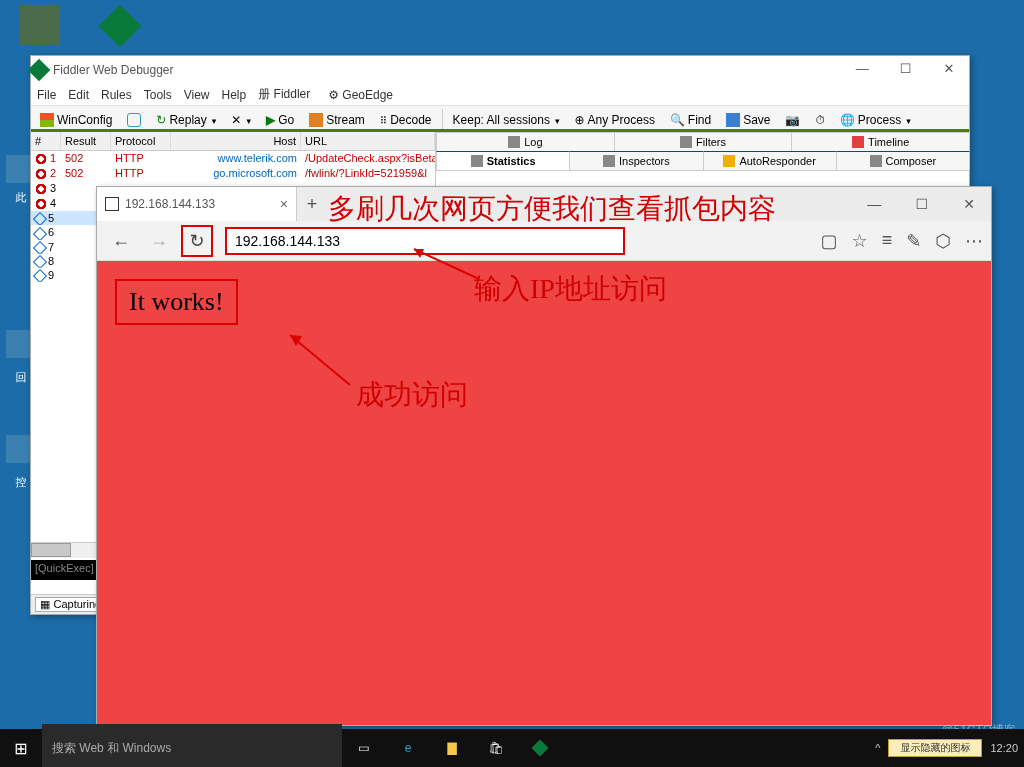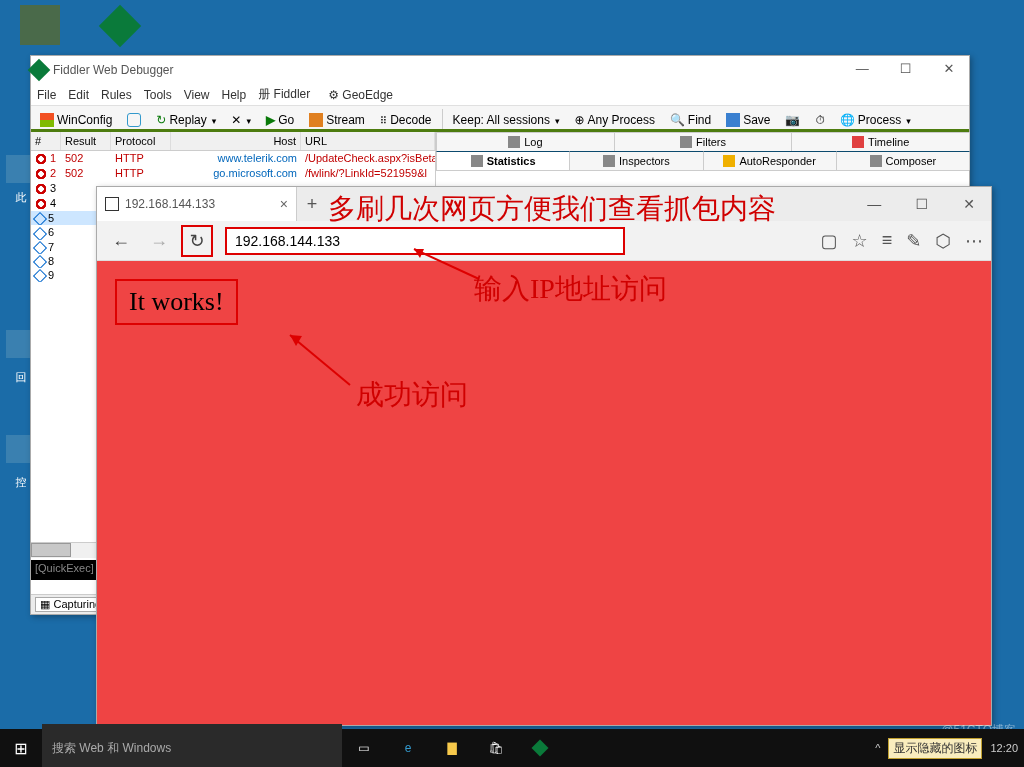--- a/index.html
+++ b/index.html
@@ -360,16 +360,16 @@
     </div>
   <div class="tb">▭</div>
   <div class="tb" style="color:#39c;">e</div>
   <div class="tb" style="color:#f7c94b;">▇</div>
   <div class="tb">🛍</div>
   <div class="tb">
       <span style="display:inline-block;width:12px;height:12px;background:#0a7a3a;transform:rotate(45deg);"></span>
     </div>
   <div class="tray">
     <span>^</span>
-    <span style="background:#f9edbe;color:#333;border:1px solid #c0a030;padding:1px 4px;font-size:12px;">显示隐藏的图标</span>
+    <span style="background:#f9edbe;color:#333;border:1px solid #c0a030;padding:1px 11px;font-size:10px;">显示隐藏的图标</span>
     <span>12:20</span>
   </div>
 </div>
 
 </body></html>

